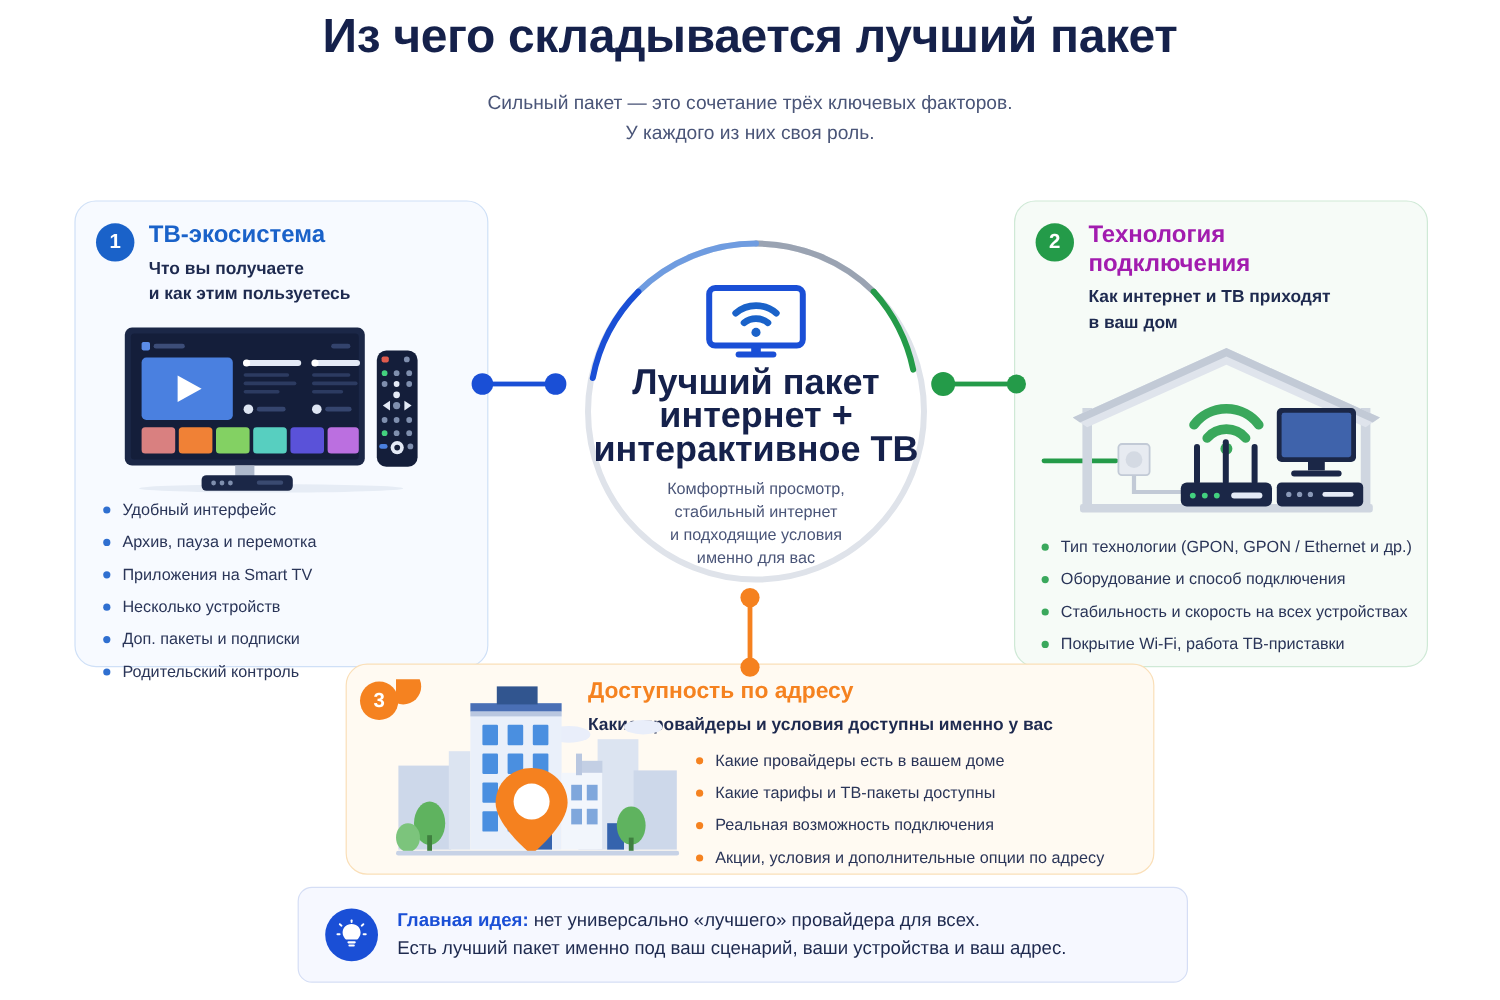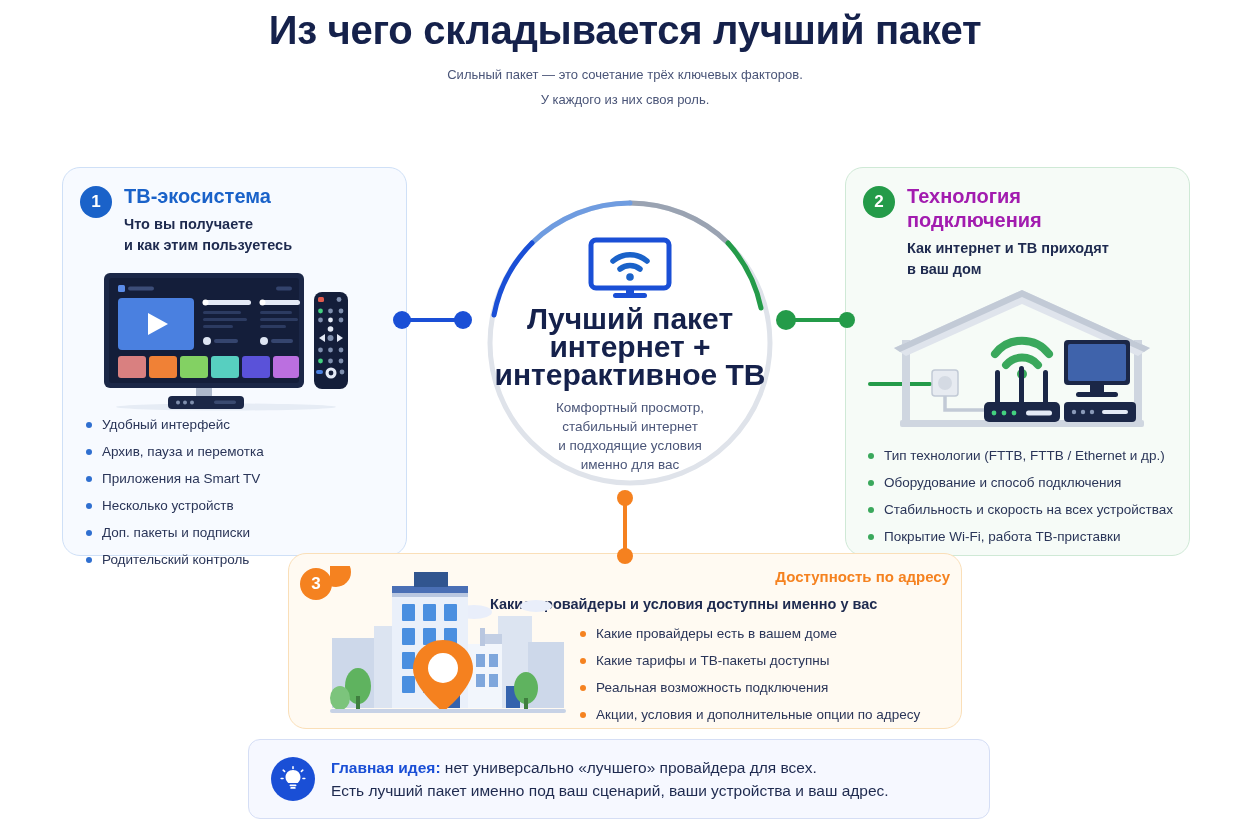--- a/index.html
+++ b/index.html
@@ -14,21 +14,21 @@
   }
   .stage{position:relative;width:1250px;height:833px;}
 
   
   .header{position:absolute;left:0;top:8px;width:1250px;text-align:center;}
   .title{
     font-size:40px;line-height:45px;font-weight:bold;color:#15214b;
     letter-spacing:-0.3px;
   }
   .subtitle{
-    margin-top:9px;font-size:13px;line-height:25px;color:#4a5578;font-weight:400;
+    margin-top:21px;font-size:16px;line-height:25px;color:#4a5578;font-weight:400;
   }
 
   
   .card{position:absolute;border-radius:18px;}
   .card1{
     left:62px;top:167px;width:345px;height:389px;
     background:#f7faff;border:1.5px solid #cfe0f7;
   }
   .card2{
     left:845px;top:167px;width:345px;height:389px;
@@ -259,34 +259,34 @@
     <rect x="214" y="110" width="42" height="5" rx="2.5" fill="#1b2747"></rect>
 
     <rect x="202" y="120" width="72" height="20" rx="4" fill="#1b2747"></rect>
     <circle cx="212" cy="130" r="2.2" fill="#8a99b8"></circle>
     <circle cx="221" cy="130" r="2.2" fill="#8a99b8"></circle>
     <circle cx="230" cy="130" r="2.2" fill="#8a99b8"></circle>
     <rect x="240" y="128" width="26" height="4" rx="2" fill="#e4eaf6"></rect>
   </svg>
 
   <ul class="bul green-b c2-list">
-    <li>Тип технологии (FTTB, FTTB / Ethernet и др.)</li>
+    <li>Тип технологии (GPON, GPON / Ethernet и др.)</li>
     <li>Оборудование и способ подключения</li>
     <li>Стабильность и скорость на всех устройствах</li>
     <li>Покрытие Wi-Fi, работа ТВ-приставки</li>
   </ul>
 
   <div class="card card3"></div>
 
   <div style="position:absolute;left:300px;top:566px;">
     <div class="badge badge-orange">3</div>
   </div>
 
   <div style="position:absolute;left:490px;top:565px;width:460px;">
-    <div class="card-title t-orange" style="font-size:15px;text-align:right;">Доступность по адресу</div>
+    <div class="card-title t-orange" style="font-size:19px;">Доступность по адресу</div>
     <div class="card-sub" style="margin-top:5px;">Какие провайдеры и условия доступны именно у вас</div>
   </div>
 
   <svg class="illus" style="left:330px;top:566px;" width="236" height="152" viewBox="0 0 236 152">
 
     <rect x="2" y="72" width="44" height="70" fill="#cdd8ea"></rect>
     <rect x="44" y="60" width="18" height="82" fill="#dce4f1"></rect>
     <rect x="168" y="50" width="34" height="92" fill="#dce4f1"></rect>
     <rect x="198" y="76" width="36" height="66" fill="#cdd8ea"></rect>
     <rect x="152" y="68" width="20" height="74" fill="#c3cfe4"></rect>

